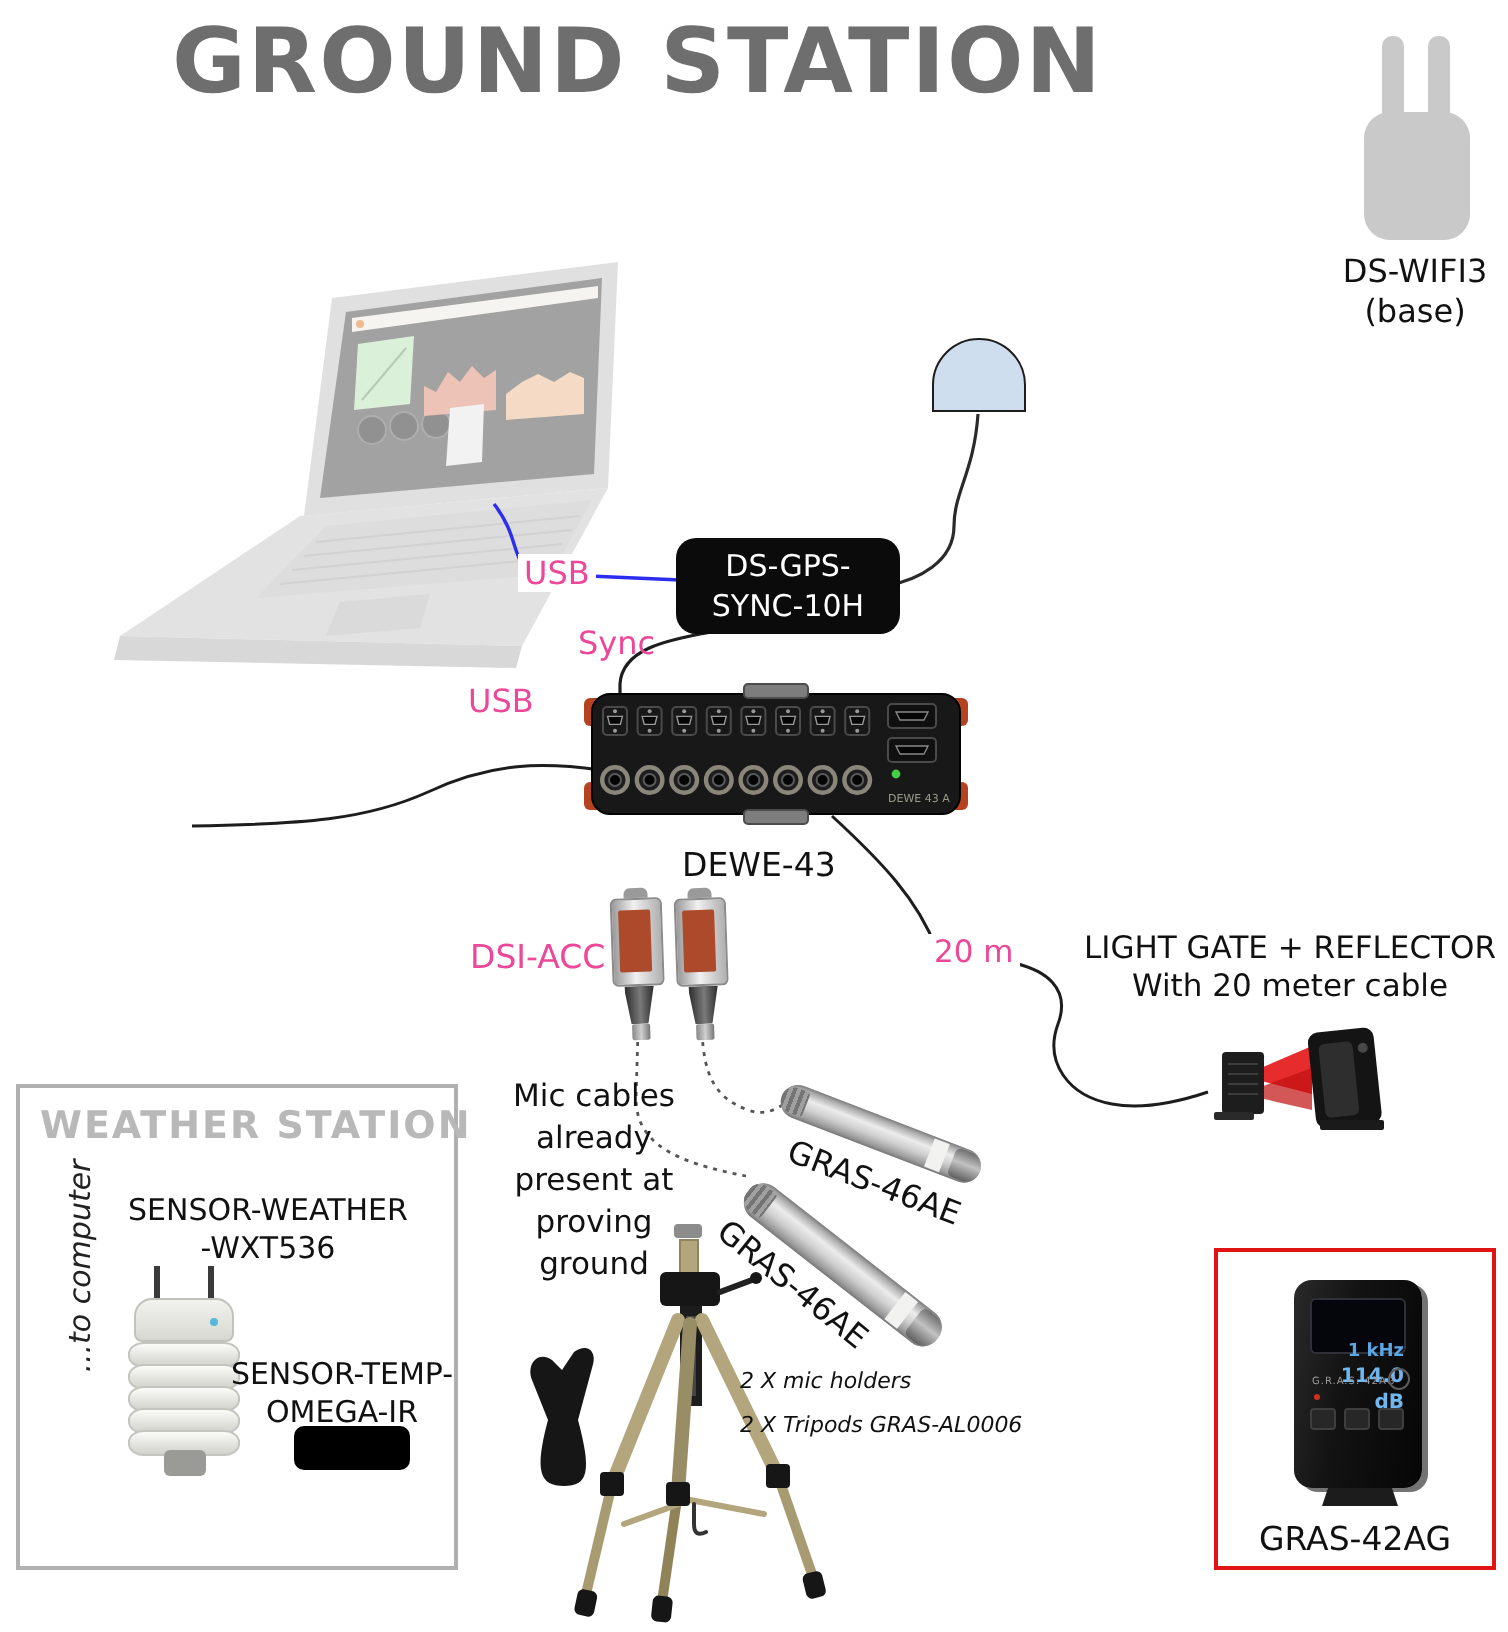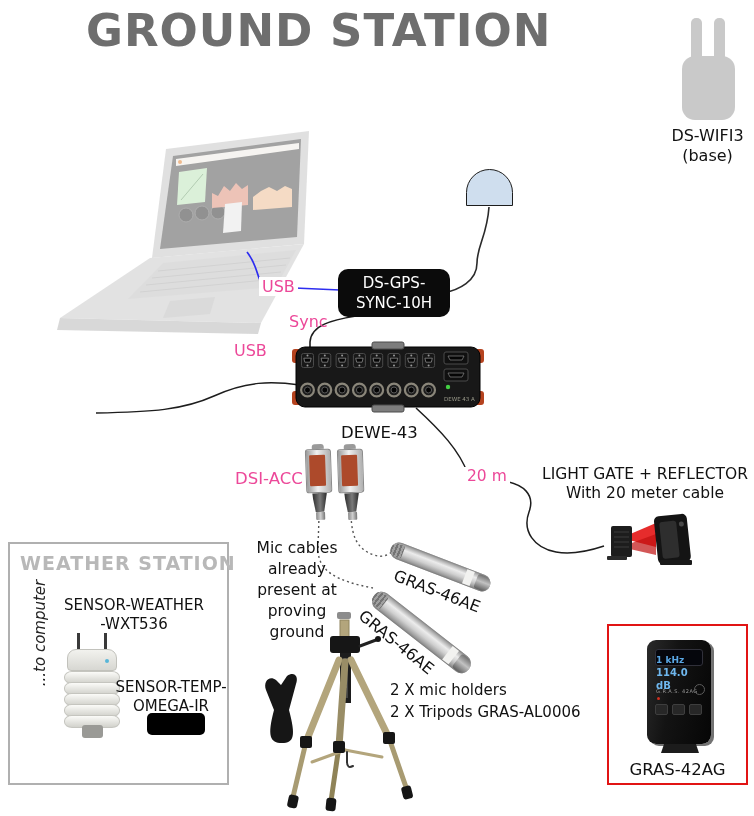--- a/index.html
+++ b/index.html
@@ -58,21 +58,21 @@
   .mic .cap { position:absolute; left:0; top:12%; width:13px; height:76%; border-radius:6px 2px 2px 6px;
     background:repeating-linear-gradient(90deg,#747474 0 2px,#a0a0a0 2px 4px); }
   .mic .band { position:absolute; right:19px; top:4%; width:8px; height:92%; background:#f2f2f0; }
   .mic .tail { position:absolute; right:0; top:6%; width:15px; height:88%; border-radius:3px 8px 8px 3px;
     background:linear-gradient(to bottom,#6f6f6f,#c2c2c2 45%,#5f5f5f); }
   .mic-lbl { position:absolute; z-index:3; font-size:16px; transform-origin:left top; white-space:nowrap; }
 
   #mic-note { position:absolute; left:251px; top:538px; width:92px; z-index:3;
     text-align:center; font-size:15.5px; line-height:21px; white-space:normal; }
 
-  #acc-text { position:absolute; left:390px; top:680px; z-index:3; font-size:15px; line-height:21.5px; }
+  #acc-text { position:absolute; left:370px; top:680px; z-index:3; font-size:11px; line-height:21.5px;font-style:italic; }
 
   
   #weather-box { position:absolute; left:8px; top:542px; width:221px; height:243px; z-index:2;
     border:2px solid #b0b0b0; background:#fff; }
   #weather-title { position:absolute; left:10px; top:8px; font-size:19px; font-weight:bold;
     letter-spacing:1px; color:#b8b8b8; white-space:nowrap; }
   #to-computer { position:absolute; left:-30px; top:80px; width:120px; text-align:center;
     transform:rotate(-90deg); font-style:italic; font-size:15px; color:#222; }
   .wlabel { position:absolute; text-align:center; font-size:15px; line-height:18.5px; }
   #sensor-weather-label { left:50px; top:52px; width:148px; }
@@ -87,22 +87,22 @@
   .wxt-ring { position:absolute; left:0; width:56px; height:13px; border-radius:8px/6px;
     background:linear-gradient(#fbfbf8,#d2d2cc); border:1px solid #c5c5bf; }
   .wxt-conn { position:absolute; left:18px; top:92px; width:21px; height:13px; background:#9a9a96; border-radius:3px; }
 
   
   #cal-box { position:absolute; left:607px; top:624px; width:141px; height:161px; z-index:2;
     border:2px solid #e11414; background:#fff; }
   #cal-device { position:absolute; left:38px; top:14px; width:64px; height:104px;
     background:linear-gradient(100deg,#2a2a2a,#131313 40%,#060606); border-radius:9px;
     box-shadow:3px 2px 0 rgba(0,0,0,0.55); }
-  #cal-screen { position:absolute; left:8px; top:9px; width:48px; height:17px; background:#05060c;
-    border:1px solid #30303a; border-radius:3px; text-align:left; padding-top:4px; }
+  #cal-screen { position:absolute; left:8px; top:9px; width:48px; height:28px; background:#05060c;
+    border:1px solid #30303a; border-radius:3px; text-align:right; padding-top:20px; }
   .cal-line1 { font-size:9px; font-weight:bold; color:#5aa7e4; line-height:12px; }
   .cal-line2 { font-size:10px; font-weight:bold; color:#6fb7ee; line-height:13px; }
   #cal-badge { position:absolute; left:9px; top:48px; font-size:5px; color:#9a9a9a; letter-spacing:0.5px; }
   #cal-power { position:absolute; right:6px; top:44px; width:11px; height:11px; border:1.5px solid #5c5c5c; border-radius:50%; }
   #cal-led { position:absolute; left:10px; top:57px; width:3px; height:3px; border-radius:50%; background:#d03020; }
   .cal-btn { position:absolute; top:64px; width:13px; height:11px; background:#272727; border:1px solid #3e3e3e; border-radius:2px; }
   #cal-base { position:absolute; left:52px; top:118px; width:38px; height:9px; background:#1c1c1c;
     clip-path:polygon(8% 0,92% 0,100% 100%,0 100%); }
   #cal-label { position:absolute; left:0; top:134px; width:100%; text-align:center; font-size:16.5px; color:#111; }
 </style>

